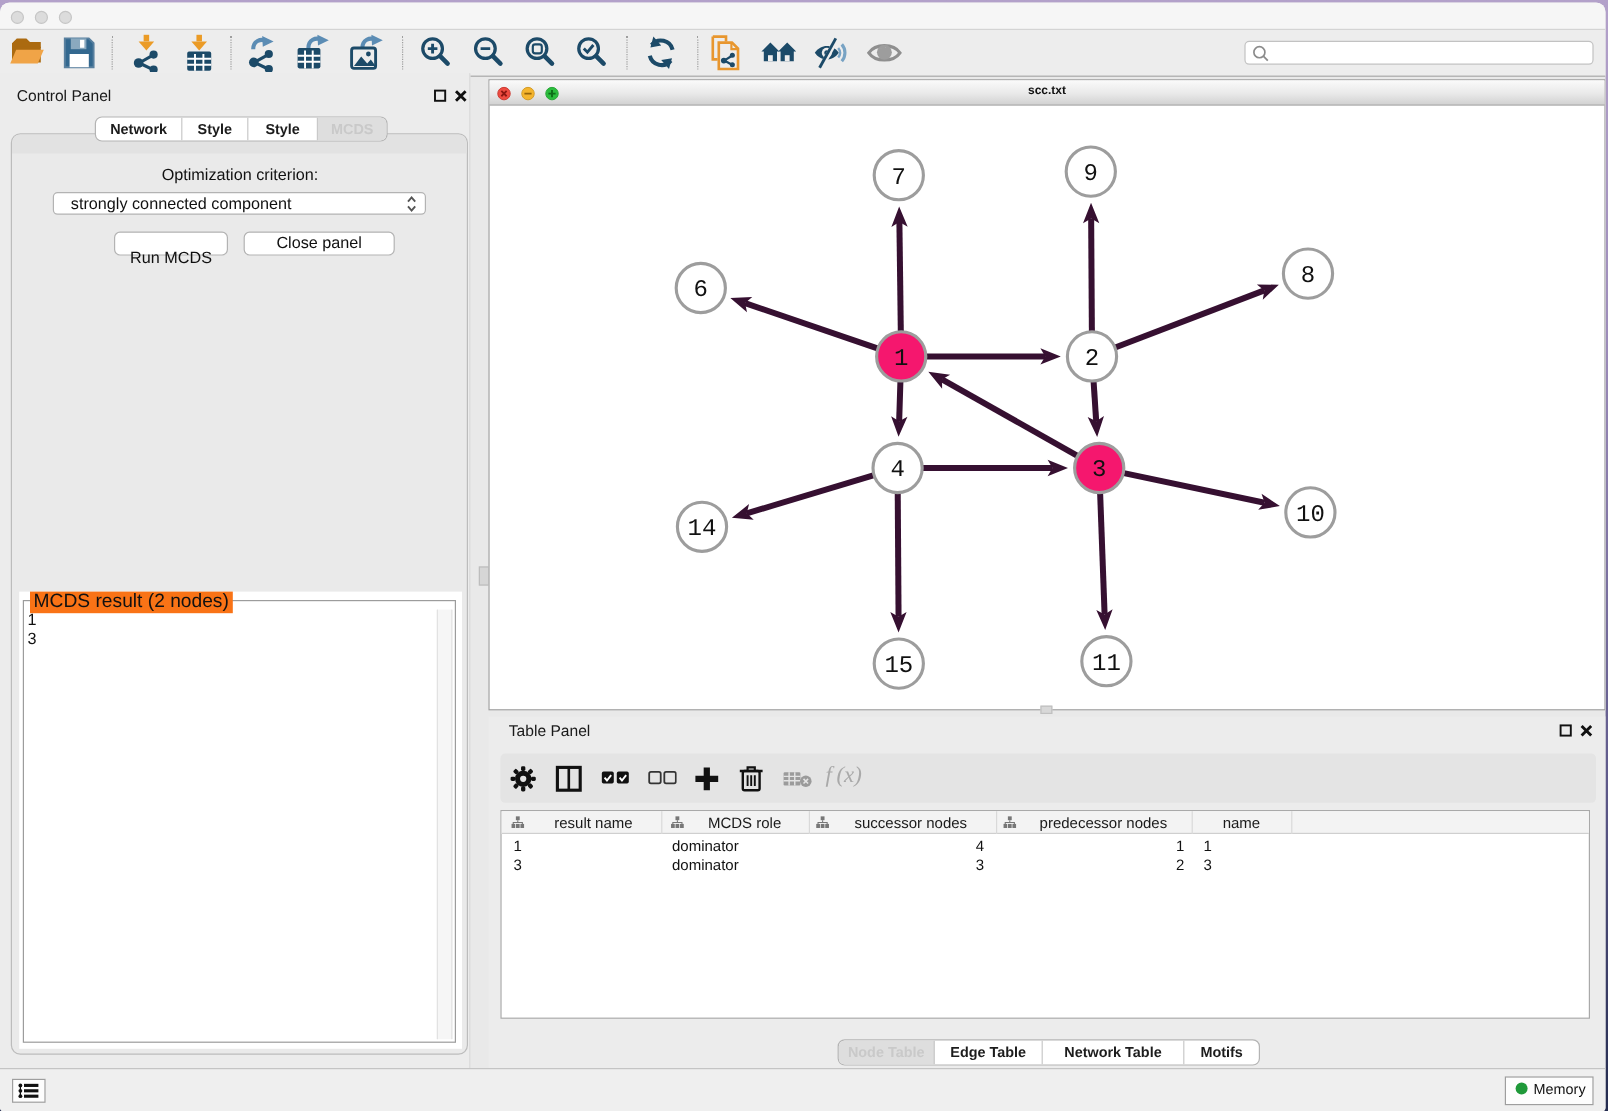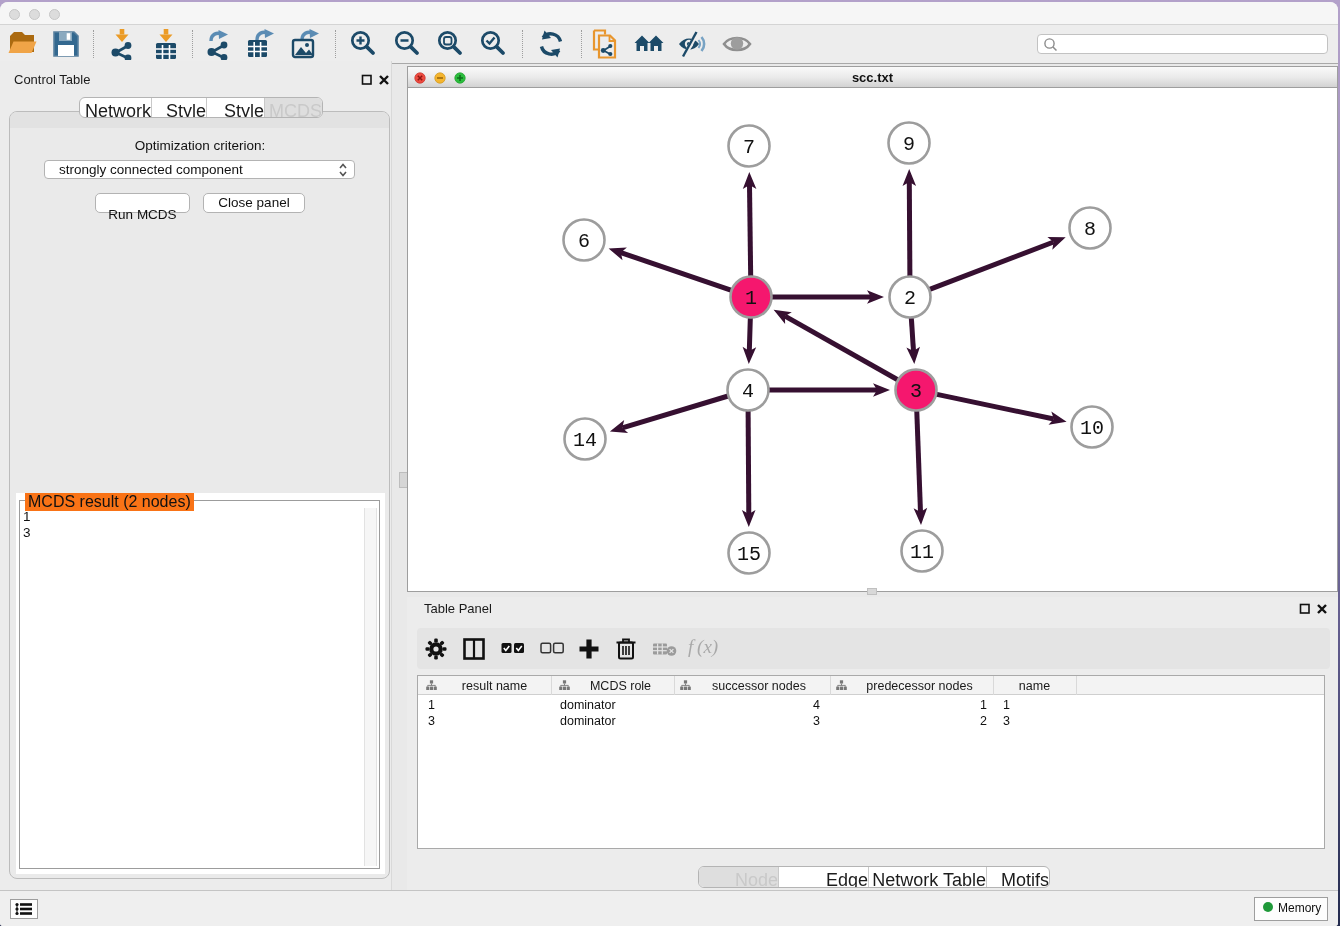--- a/index.html
+++ b/index.html
@@ -15,21 +15,21 @@
   font-size:13px;color:#b4b4b4}
 #toolbar{position:absolute;left:0;top:23px;width:100%;height:38px;background:#ededed;
   border-bottom:1px solid #a9a9a9}
 .tsep{position:absolute;top:5px;height:28px;width:0;border-left:1px dotted #9e9e9e}
 .ticon{position:absolute;top:3px}
 #searchbox{position:absolute;left:1037px;top:9px;width:289px;height:18px;background:#fff;
   border:1px solid #c2c2c2;border-radius:4px}
 .hdrbtn{font-size:13px;color:#1a1a1a}
 .seg{position:absolute;display:flex;background:#fff;border:1px solid #b4b4b4;
   border-radius:6px;overflow:hidden;box-sizing:border-box}
-.seg div{font-size:18px;font-weight:normal;color:#1c1c1c;text-align:right;border-right:1px solid #c9c9c9;
+.seg div{font-size:12px;font-weight:bold;color:#1c1c1c;text-align:center;border-right:1px solid #c9c9c9;
   box-sizing:border-box;padding-top:2.5px}
 .seg div:last-child{border-right:none}
 .seg .on{background:#dedede;color:#c9c9c9}
 .colsep{position:absolute;top:0;height:19px;width:0;border-left:1px solid #d9d9d9}
 .hico{position:absolute;top:4px;width:11px;height:11px}
 .hlbl{position:absolute;top:2.5px;text-align:center;color:#1a1a1a}
 </style></head><body>
 <div id="app">
 
 <div id="titlebar">
@@ -171,21 +171,21 @@
 </svg>
 <div id="searchbox">
  <svg width="16" height="16" style="position:absolute;left:5px;top:1.5px">
   <circle cx="6.5" cy="6.5" r="4.6" fill="none" stroke="#8b8b8b" stroke-width="1.4"></circle>
   <line x1="10" y1="10" x2="13.5" y2="13.5" stroke="#8b8b8b" stroke-width="1.5"></line>
  </svg>
 </div>
 </div>
 
 <div class="abs" style="left:0;top:59px;width:391px;height:829px;background:#ececec;border-right:1px solid #d9d9d9"></div>
-<div class="abs hdrbtn" style="left:14px;top:70px">Control Table</div>
+<div class="abs hdrbtn" style="left:14px;top:70px">Control Panel</div>
 <svg class="abs" style="left:361px;top:72px" width="12" height="12">
       <rect x="1.5" y="1.5" width="8.5" height="8.5" fill="none" stroke="#111" stroke-width="1.6"></rect>
     </svg>
 <svg class="abs" style="left:378px;top:72px" width="12" height="12">
       <path d="M2,2 L10,10 M10,2 L2,10" stroke="#111" stroke-width="2.4"></path>
     </svg>
 <div class="abs" style="left:9px;top:109px;width:381px;height:768px;background:#eaeaea;border:1px solid #bcbcbc;border-radius:8px;box-sizing:border-box"></div>
 <div class="abs" style="left:10px;top:110px;width:379px;height:16px;background:#e2e2e2;border-radius:7px 7px 0 0"></div>
 <div class="seg" style="left:79px;top:95px;height:21px">
  <div style="width:72px">Network</div>
@@ -195,31 +195,31 @@
 </div>
 <div class="abs" style="left:44px;top:158px;width:311px;height:19px;background:#fff;border:1px solid #b3b3b3;border-radius:4px;box-sizing:border-box;font-size:13.5px;color:#111">
  <span style="position:absolute;left:14px;top:1px">strongly connected component</span>
  <svg style="position:absolute;right:6px;top:2px" width="10" height="14">
         <path d="M2,5 L5,1.5 L8,5" fill="none" stroke="#555" stroke-width="1.6"></path>
         <path d="M2,9 L5,12.5 L8,9" fill="none" stroke="#555" stroke-width="1.6"></path>
       </svg>
 </div>
 <div class="abs" style="left:0;top:136px;width:400px;text-align:center;font-size:13.5px;color:#111">Optimization criterion:</div>
 <div class="abs" style="left:95px;top:191px;width:95px;height:20px;background:#fff;border:1px solid #b3b3b3;border-radius:5px;box-sizing:border-box;text-align:center;font-size:13.5px;color:#111;padding-top:13px">Run MCDS</div>
-<div class="abs" style="left:203px;top:191px;width:102px;height:20px;background:#fff;border:1px solid #b3b3b3;border-radius:5px;box-sizing:border-box;text-align:center;font-size:13.5px;color:#111;padding-top:1px">Close panel</div>
+<div class="abs" style="left:203px;top:191px;width:126px;height:20px;background:#fff;border:1px solid #b3b3b3;border-radius:5px;box-sizing:border-box;text-align:center;font-size:13.5px;color:#111;padding-top:1px">Close panel</div>
 <div class="abs" style="left:16px;top:491px;width:369px;height:381px;background:#fff"></div>
 <div class="abs" style="left:19px;top:498px;width:361px;height:369px;border:1px solid #9c9c9c;box-sizing:border-box"></div>
 <div class="abs" style="left:25px;top:491px;background:#f97316;padding:0 3px;font-size:16px;color:#111">MCDS result (2 nodes)</div>
 <div class="abs" style="left:23px;top:507px;font-size:13.5px;color:#111;line-height:16px">1<br>3</div>
 <div class="abs" style="left:364px;top:506px;width:13px;height:358px;background:#f6f6f6;border-left:1px solid #e2e2e2;border-right:1px solid #e2e2e2;box-sizing:border-box"></div>
 <div class="abs" style="left:399px;top:470px;width:7px;height:14px;background:#d6d6d6;border:1px solid #bdbdbd"></div>
 
 <div class="abs" style="left:407px;top:64px;width:931px;height:526px;border:1px solid #9e9e9e;box-sizing:border-box;background:#fff">
  <div style="position:absolute;left:0;top:0;width:100%;height:21px;background:linear-gradient(#fafafa,#e9e9e9 55%,#d2d2d2);border-bottom:1px solid #9e9e9e;box-sizing:border-box"></div>
- <div style="position:absolute;left:0;top:3px;width:100%;text-align:center;font-size:13px;font-weight:bold;color:#111">scc.txt</div>
+ <div style="position:absolute;left:0;top:3px;width:100%;text-align:center;font-size:10px;font-weight:bold;color:#111">scc.txt</div>
  <svg style="position:absolute;left:5px;top:3.5px" width="60" height="14">
   <circle cx="7" cy="7" r="5.2" fill="#ee4b40" stroke="#ca3a32" stroke-width="0.8"></circle>
   <path d="M4.8,4.8 L9.2,9.2 M9.2,4.8 L4.8,9.2" stroke="#8c1711" stroke-width="1.5"></path>
   <circle cx="27" cy="7" r="5.2" fill="#f5b52e" stroke="#d19a24" stroke-width="0.8"></circle>
   <line x1="24" y1="7" x2="30" y2="7" stroke="#96640a" stroke-width="1.6"></line>
   <circle cx="47" cy="7" r="5.2" fill="#2bbd3d" stroke="#27a434" stroke-width="0.8"></circle>
   <path d="M44,7 h6 M47,4 v6" stroke="#0e6e1a" stroke-width="1.6"></path>
  </svg>
 </div>
 

